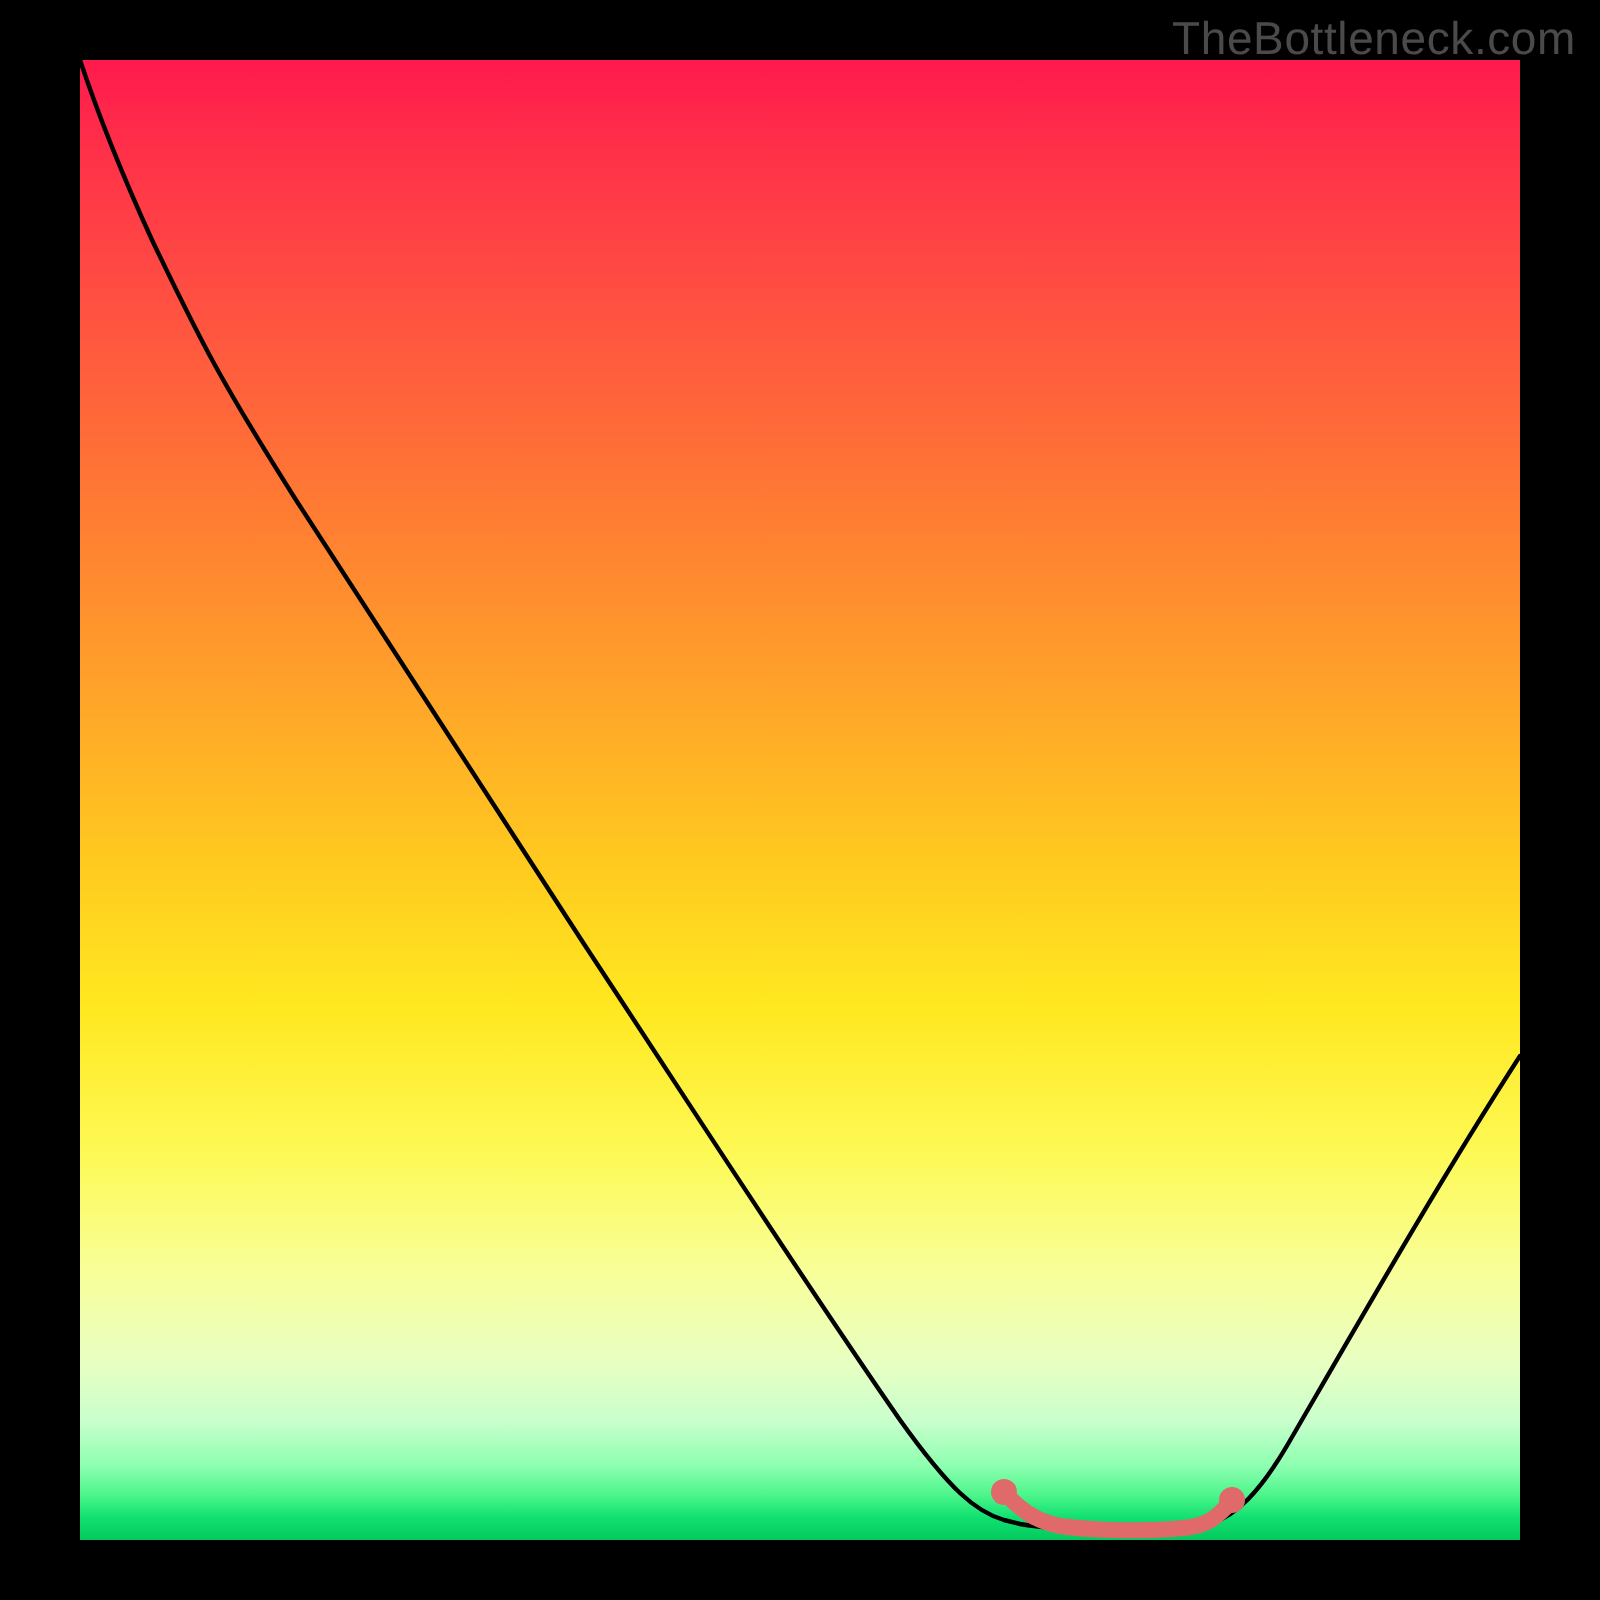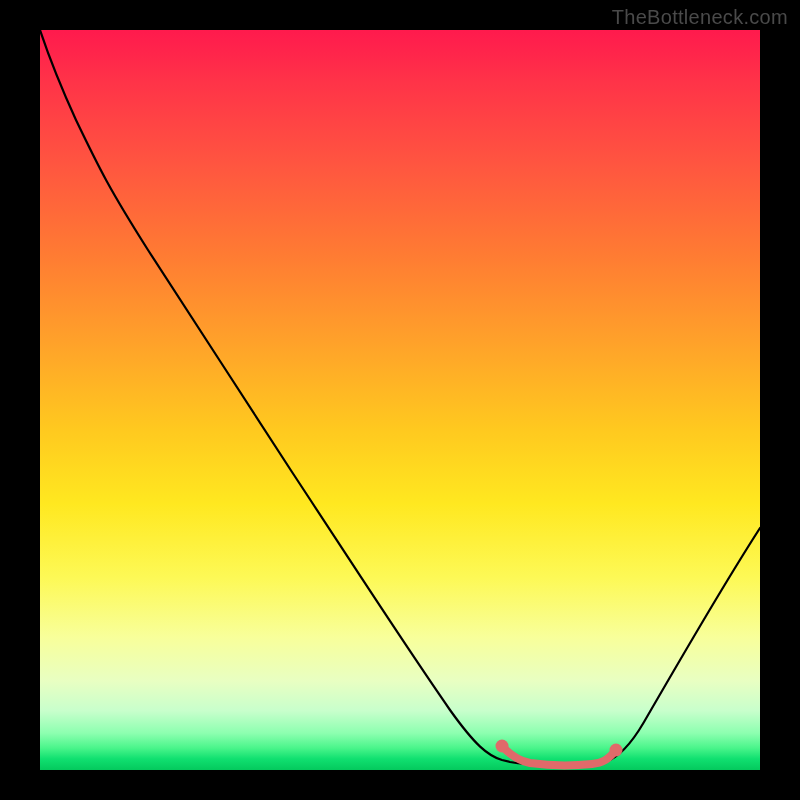--- a/index.html
+++ b/index.html
@@ -15,21 +15,21 @@
     position: relative;
     width: 800px;
     height: 800px;
     background: #000;
   }
   .watermark {
     position: absolute;
     top: 6px;
     right: 12px;
     color: #4a4a4a;
-    font-size: 20px;
+    font-size: 23px;
     font-weight: 500;
     letter-spacing: 0.3px;
     z-index: 5;
   }
   .plot-area {
     position: absolute;
     left: 40px;
     top: 30px;
     width: 720px;
     height: 740px;

